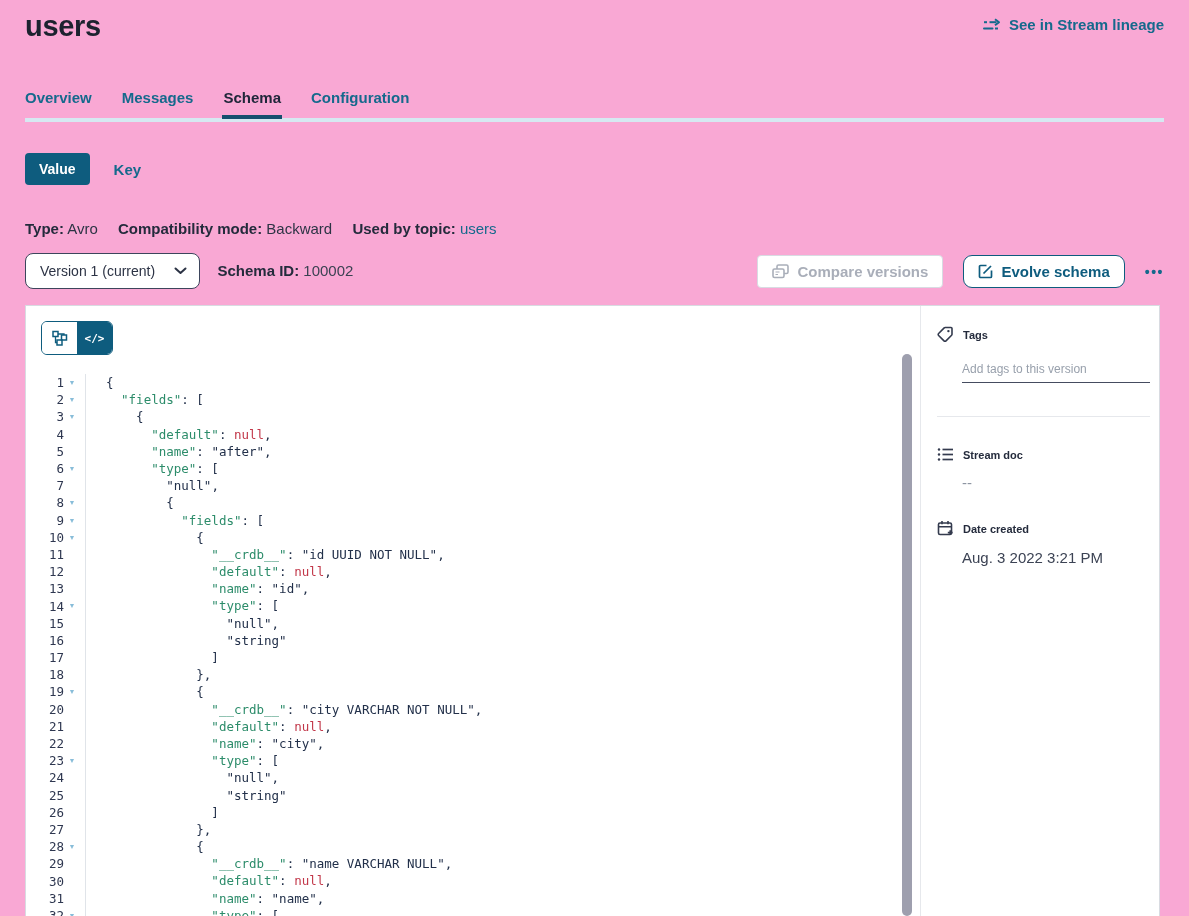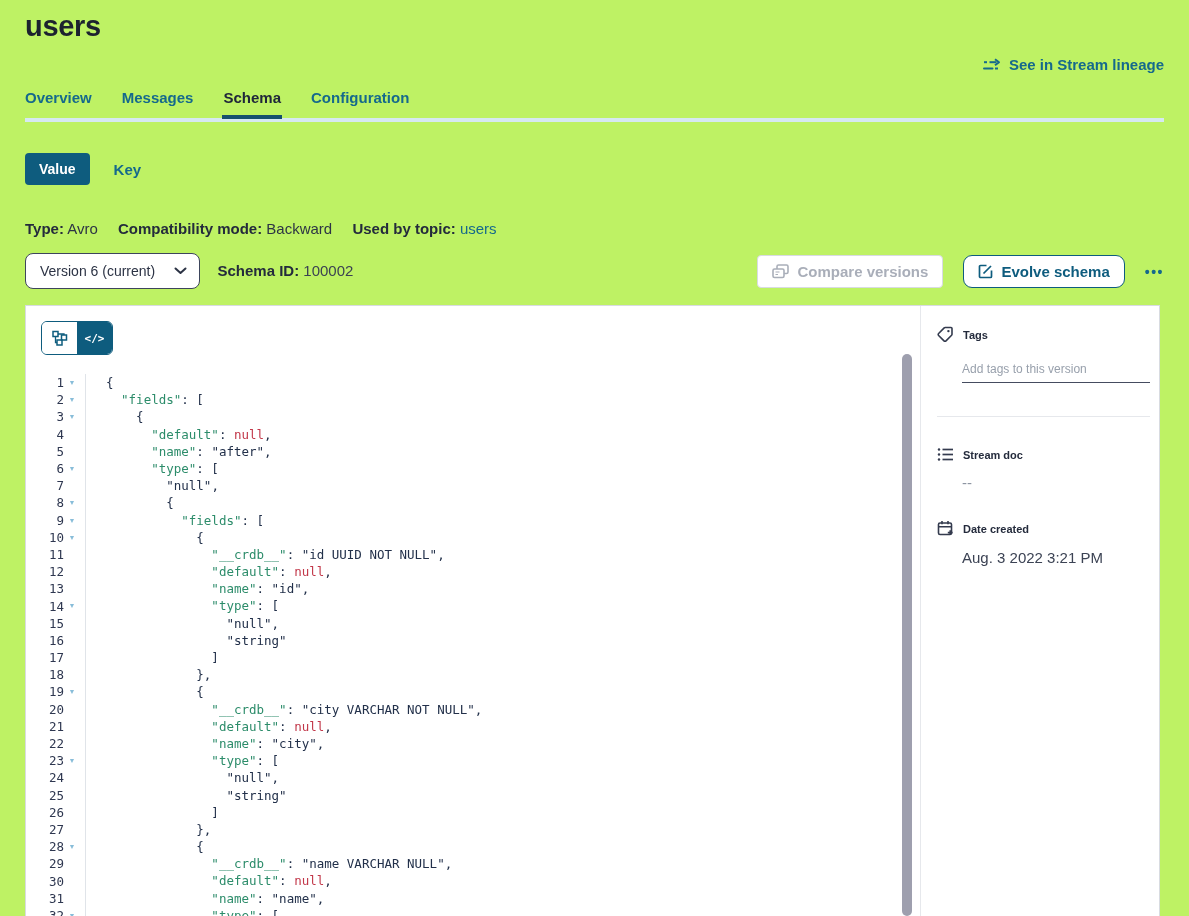--- a/index.html
+++ b/index.html
@@ -1,23 +1,23 @@
 <!DOCTYPE html>
 <html style="--accent: #0e5c7e; --link: #15698c; --tab-active-bar: #16506e; --tab-bar-light: #d6e9f2; --text-body: #3b4252; --muted: #98a0ac; --border: #d8dbe1; --divider: #e6e8ec; --code-key: #2c8c6a; --code-str: #22304a; --code-null: #c2384a; --line-num: #2e3750; --fold: #88bdd9; --scroll: #9e9fae; --disabled-text: #a9aeb9; --disabled-border: #d8dbe2;"><head>
 <meta charset="utf-8">
 <style>
   * { margin:0; padding:0; box-sizing:border-box; }
   html,body { background:#fff; }
   body { font-family:"Liberation Sans","DejaVu Sans",sans-serif; color:var(--text-body,#3b4252); }
-  #app { position:relative; width:1189px; height:916px; overflow:hidden; background:#bef264; }
+  #app { position:relative; width:1189px; height:916px; overflow:hidden; background:#f9a8d4; }
 
   
   .page-title { position:absolute; left:25px; top:10px; font-size:29px; font-weight:700; color:#1c222f; letter-spacing:-0.3px; }
   .lineage-link { position:absolute; right:25px; top:16px; display:flex; align-items:center; gap:7px;
-                  color:var(--link); font-size:15px; font-weight:700; cursor:pointer;margin-top:40px; }
+                  color:var(--link); font-size:15px; font-weight:700; cursor:pointer; }
 
   
   .tabs { position:absolute; left:25px; right:25px; top:89px; height:33px; }
   .tabs::after { content:""; position:absolute; left:0; right:0; bottom:0; height:4px; background:var(--tab-bar-light); }
   .tab { position:relative; display:inline-block; margin-right:30px; padding-bottom:13px; font-size:15px; font-weight:600;
          color:var(--link); cursor:pointer; }
   .tab.active { color:#20273a; }
   .tab.active::after { content:""; position:absolute; left:-1px; right:-1px; bottom:0; height:4px; background:var(--tab-active-bar); z-index:2; }
 
   
@@ -110,21 +110,21 @@
   </div>
 
   <div class="meta-row">
     <span class="meta-group"><b>Type:</b> <span>Avro</span></span>
     <span class="meta-group"><b>Compatibility mode:</b> <span>Backward</span></span>
     <span class="meta-group"><b>Used by topic:</b> <span class="meta-link">users</span></span>
   </div>
 
   <div class="version-bar">
     <div class="select">
-      <span>Version 6 (current)</span>
+      <span>Version 1 (current)</span>
       <span style="display:flex;">
         <svg width="13" height="8" viewBox="0 0 13 8" fill="none">
             <path d="M1.5 1.5 L6.5 6 L11.5 1.5" stroke="#2c3345" stroke-width="2" stroke-linecap="round" stroke-linejoin="round"></path>
           </svg>
       </span>
     </div>
     <span class="schema-id"><b>Schema ID:</b> <span>100002</span></span>
 
     <div class="vb-right">
       <button class="btn-compare">

